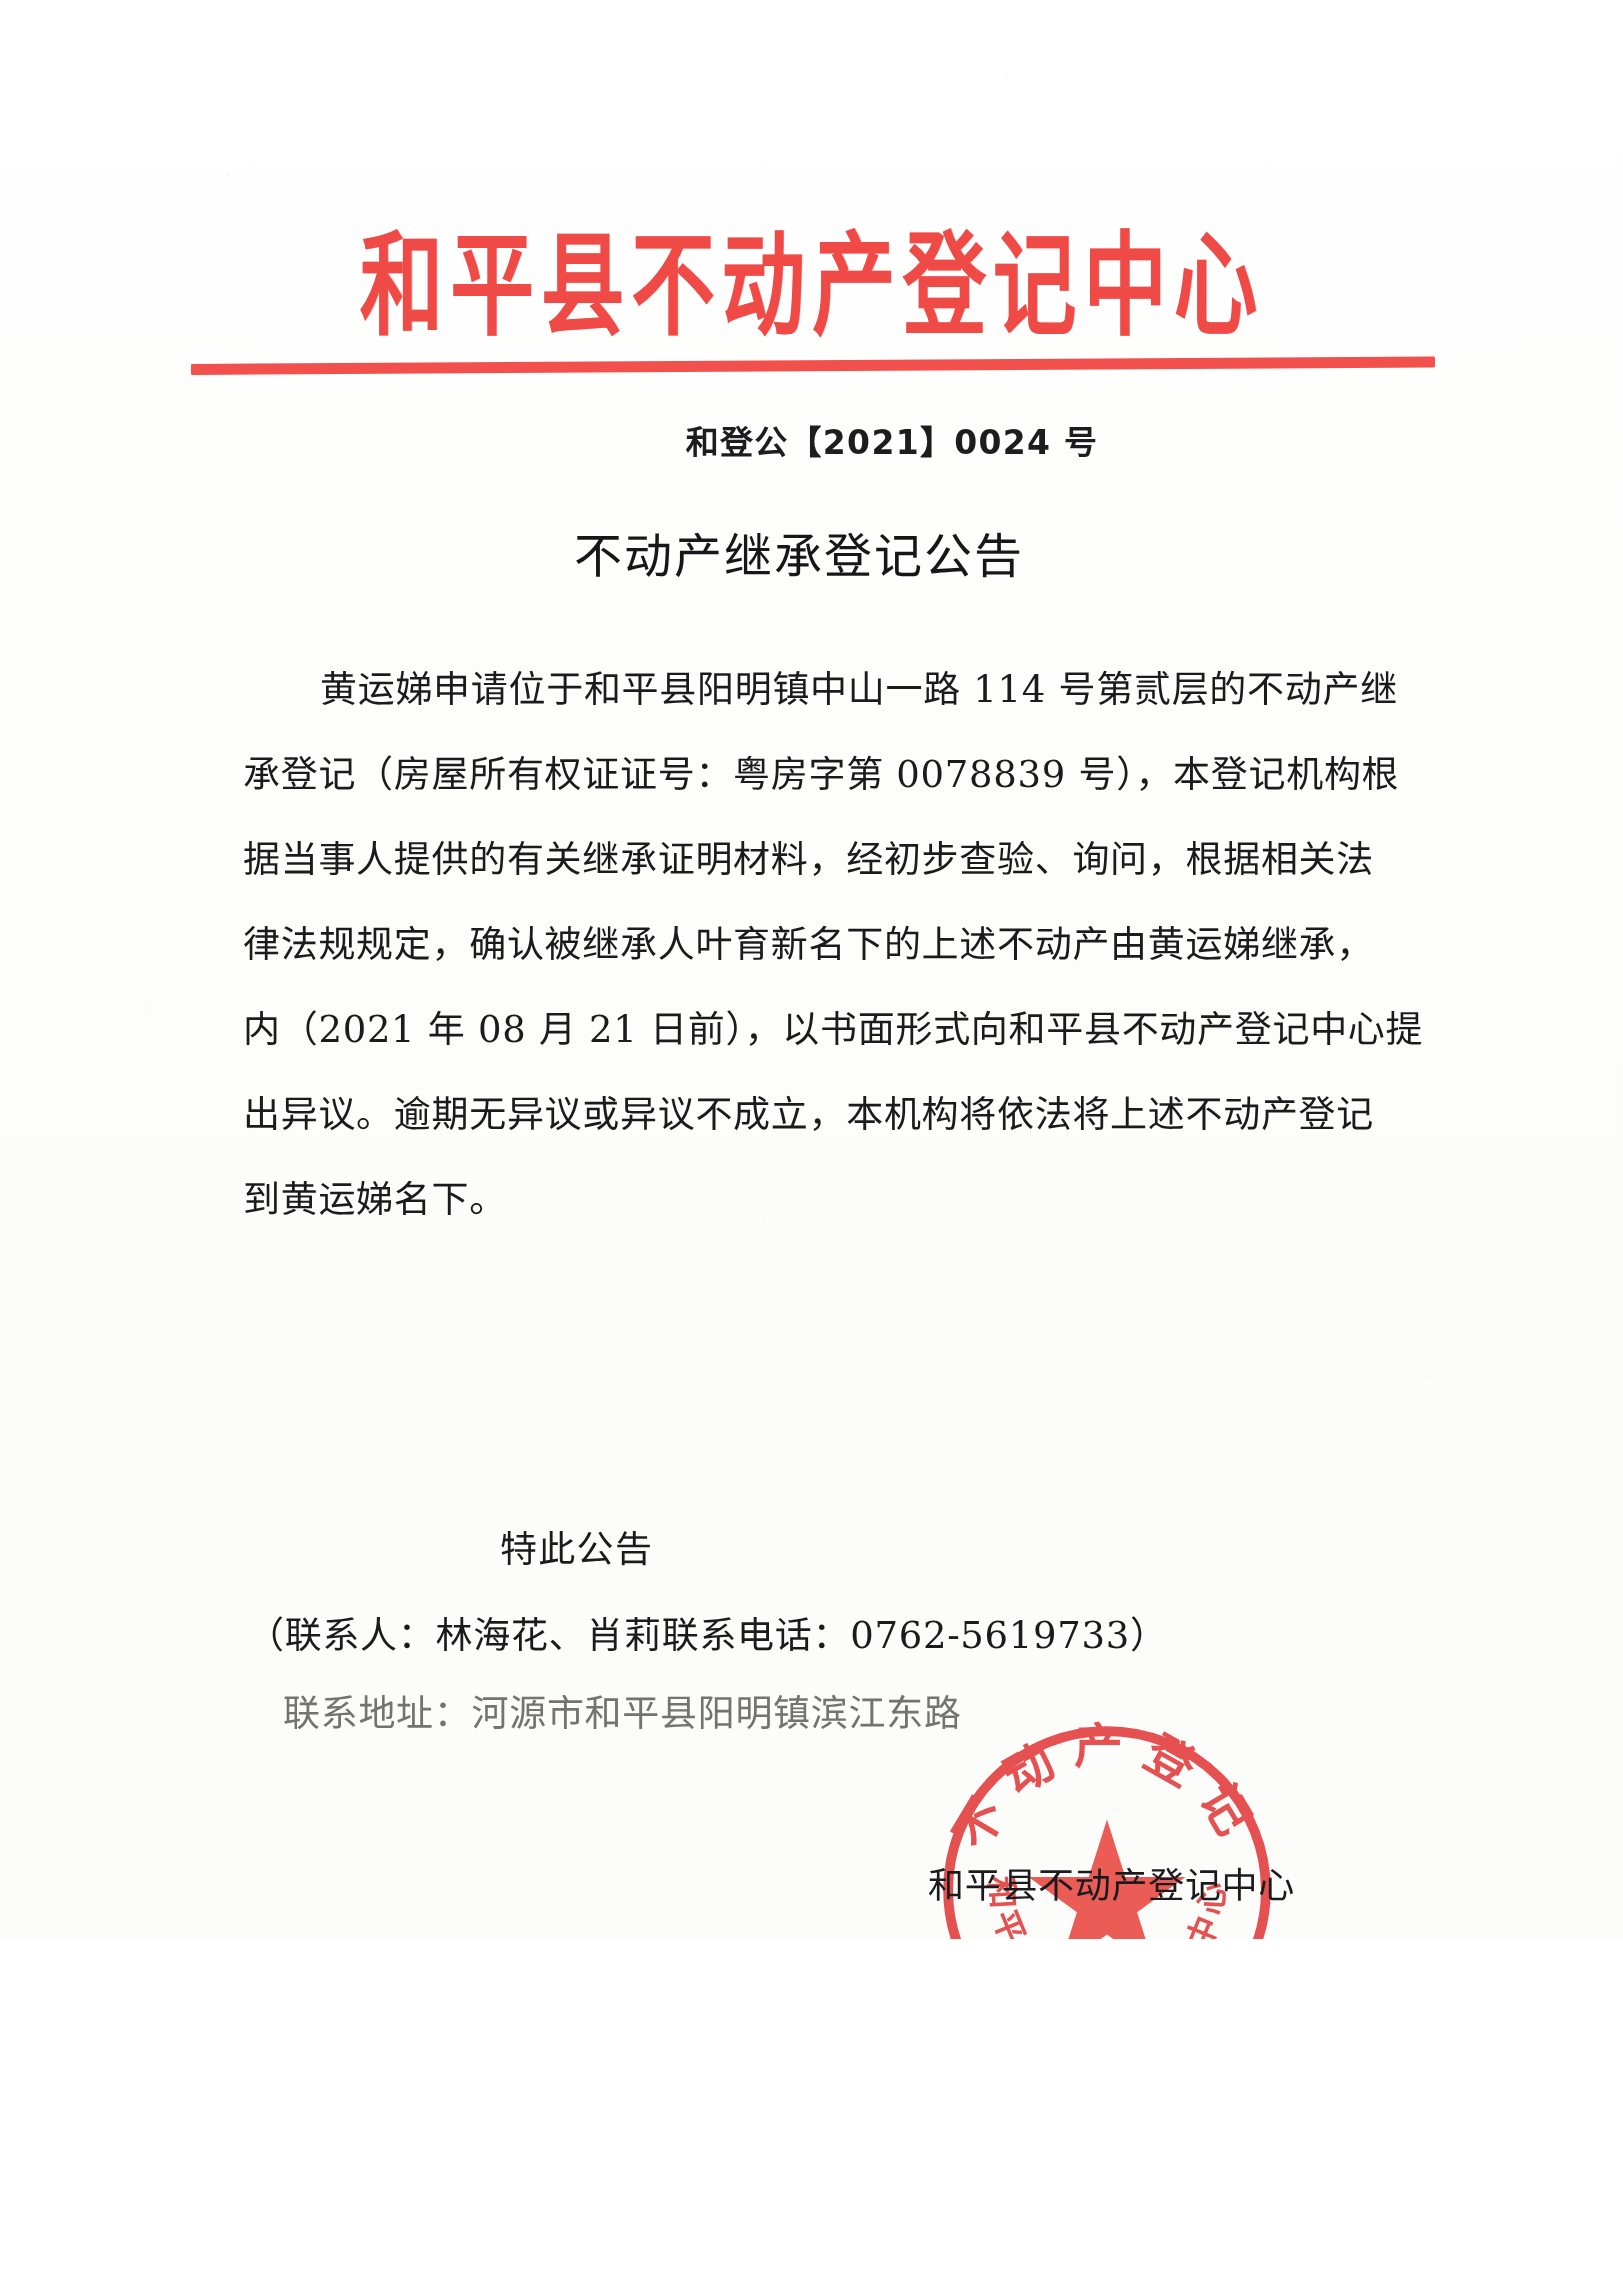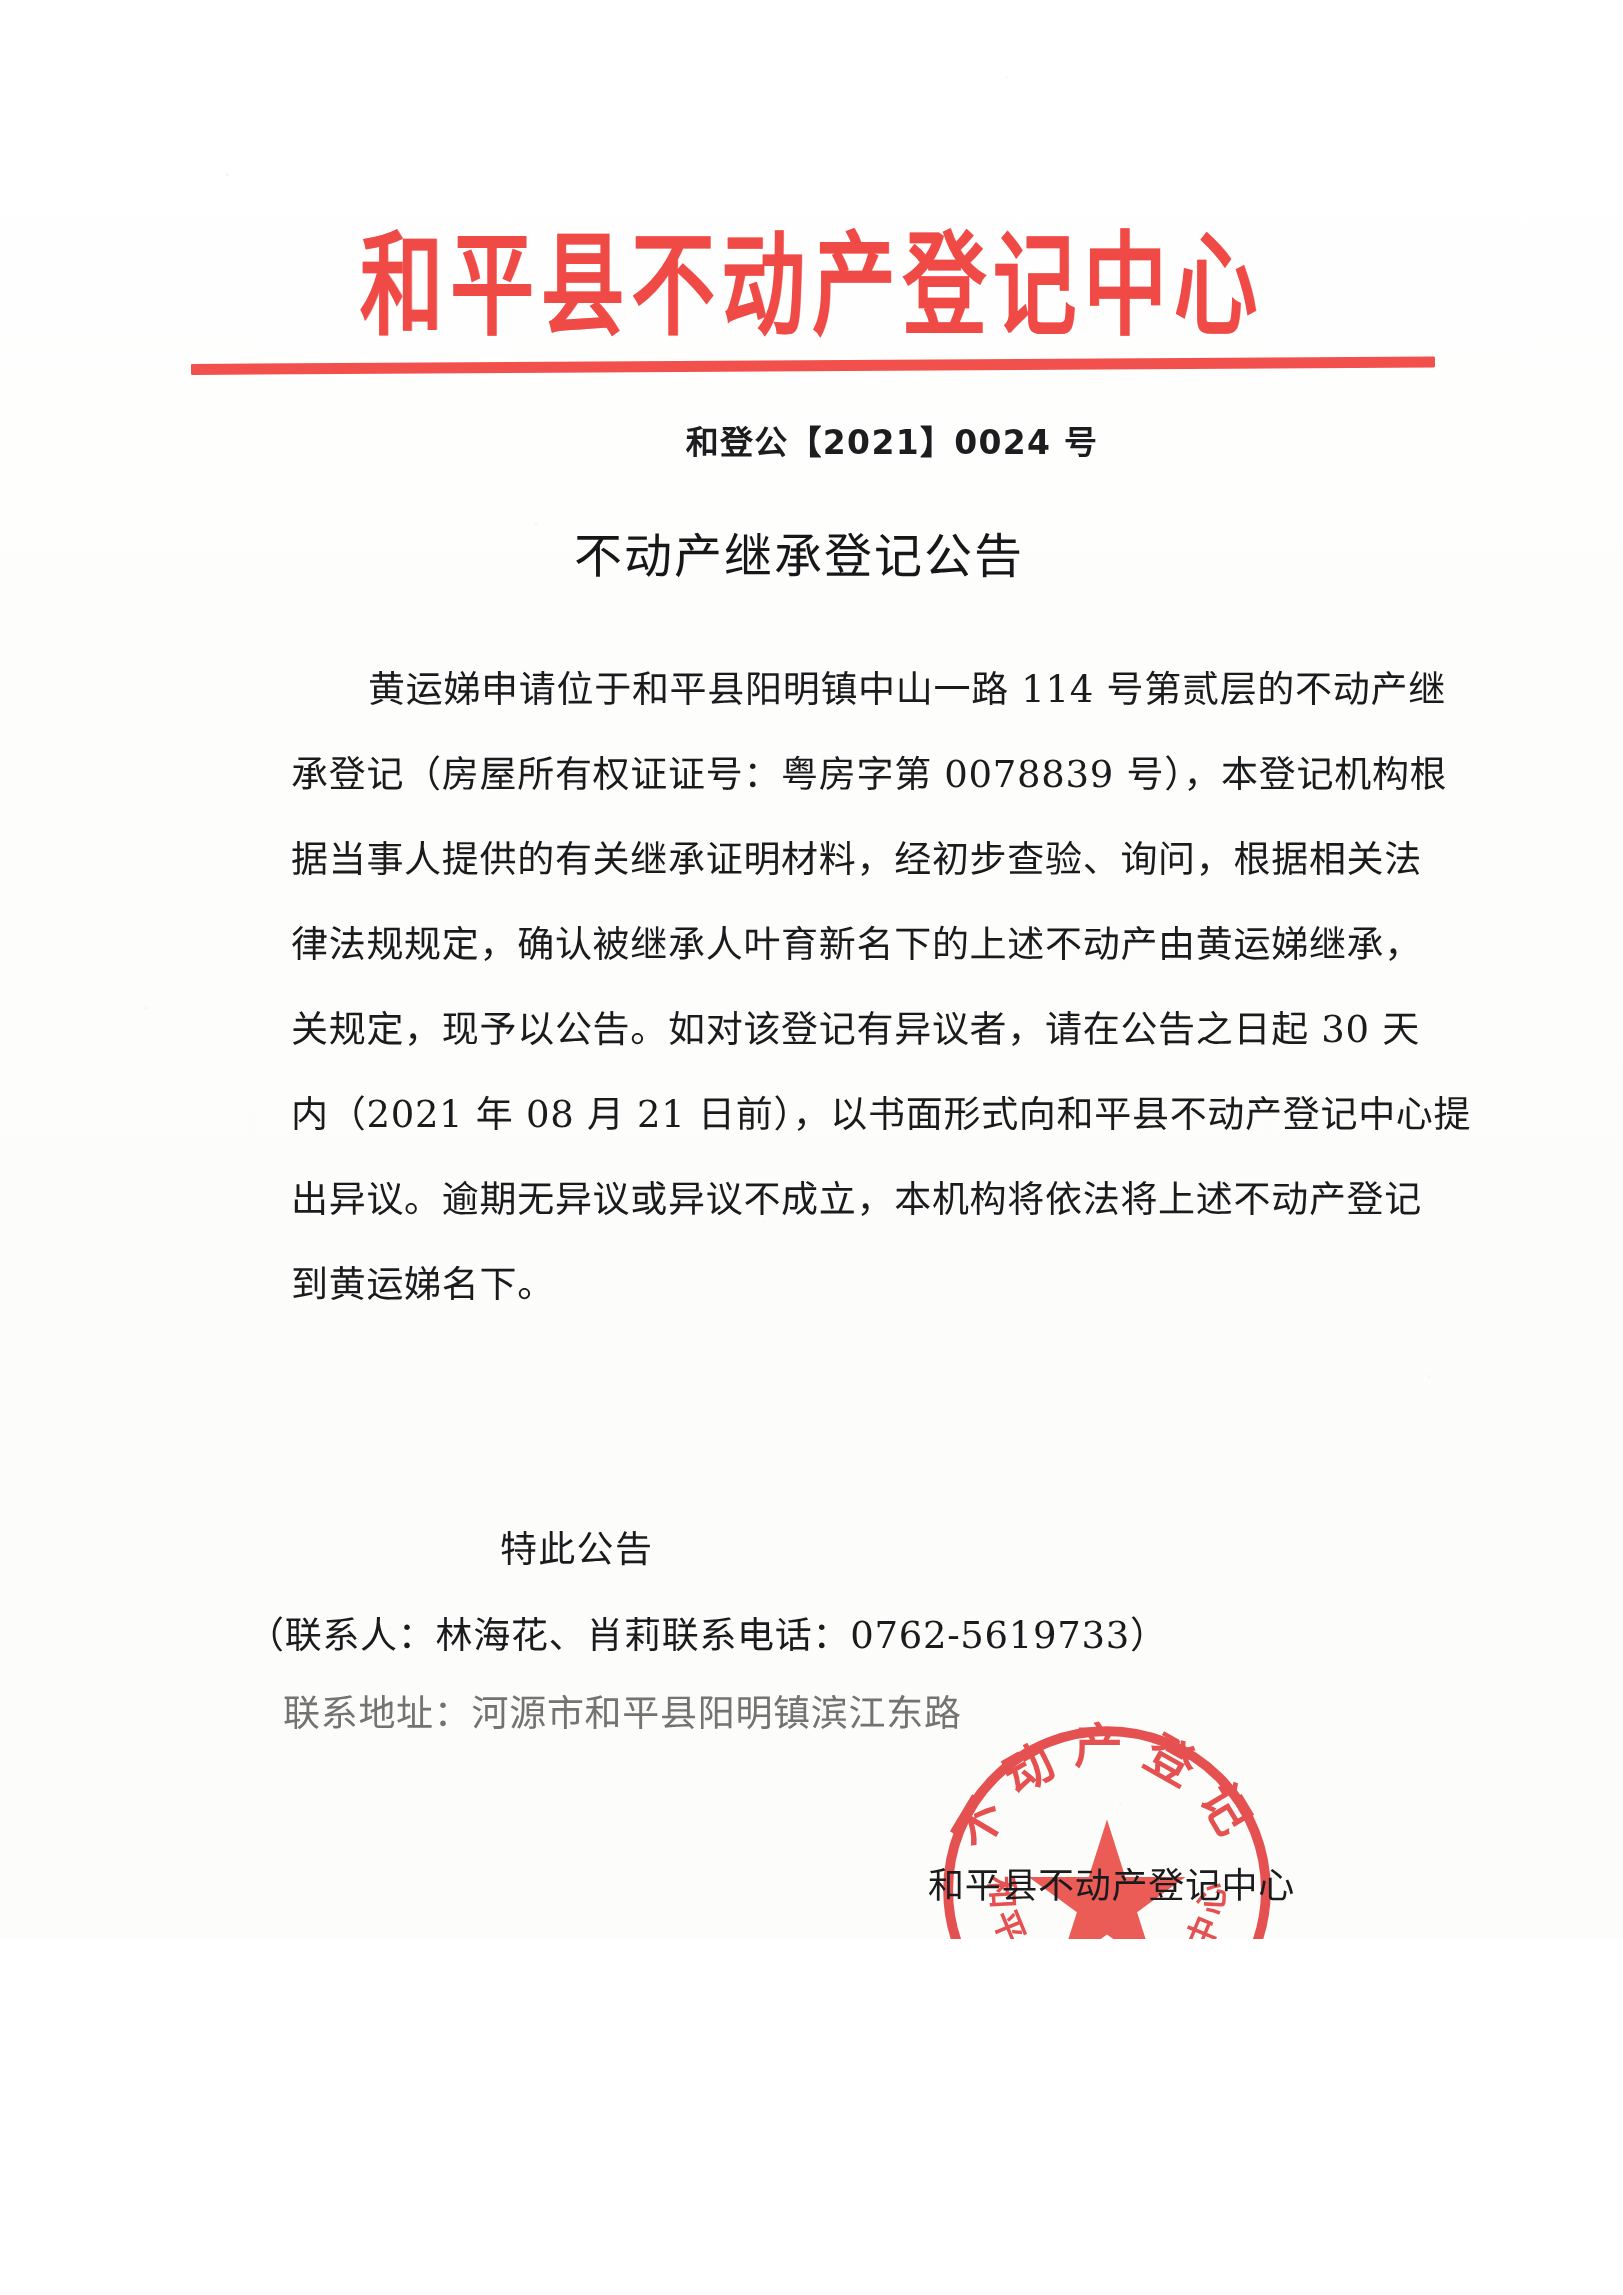--- a/index.html
+++ b/index.html
@@ -99,21 +99,20 @@
     color: #17171a;
     transform: translateX(-13px);
   }
 
   
   .body-block {
     position: absolute;
     top: 647px;
     left: 243px;
     width: 1178px;
-    margin-left: 48px;
   }
   .body-line {
     font-size: 37px;
     line-height: 85px;
     letter-spacing: 0.7px;
     color: #1b1b1e;
     white-space: nowrap;
   }
   .body-line.indent {
     text-indent: 77px;
@@ -194,21 +193,20 @@
 
   <div class="doc-number">和登公【2021】0024 号</div>
 
   <div class="doc-title">不动产继承登记公告</div>
 
   <div class="body-block">
     <div class="body-line indent">黄运娣申请位于和平县阳明镇中山一路 114 号第贰层的不动产继</div>
     <div class="body-line">承登记（房屋所有权证证号：粤房字第 0078839 号），本登记机构根</div>
     <div class="body-line">据当事人提供的有关继承证明材料，经初步查验、询问，根据相关法</div>
     <div class="body-line">律法规规定，确认被继承人叶育新名下的上述不动产由黄运娣继承，</div>
-    <div class="body-line">关规定，现予以公告。如对该登记有异议者，请在公告之日起 30 天</div>
     <div class="body-line">内（2021 年 08 月 21 日前），以书面形式向和平县不动产登记中心提</div>
     <div class="body-line">出异议。逾期无异议或异议不成立，本机构将依法将上述不动产登记</div>
     <div class="body-line">到黄运娣名下。</div>
   </div>
 
   <div class="closing-note">特此公告</div>
 
   <div class="contact-person">（联系人：林海花、肖莉联系电话：0762-5619733）</div>
 
   <div class="contact-address">联系地址：河源市和平县阳明镇滨江东路</div>

